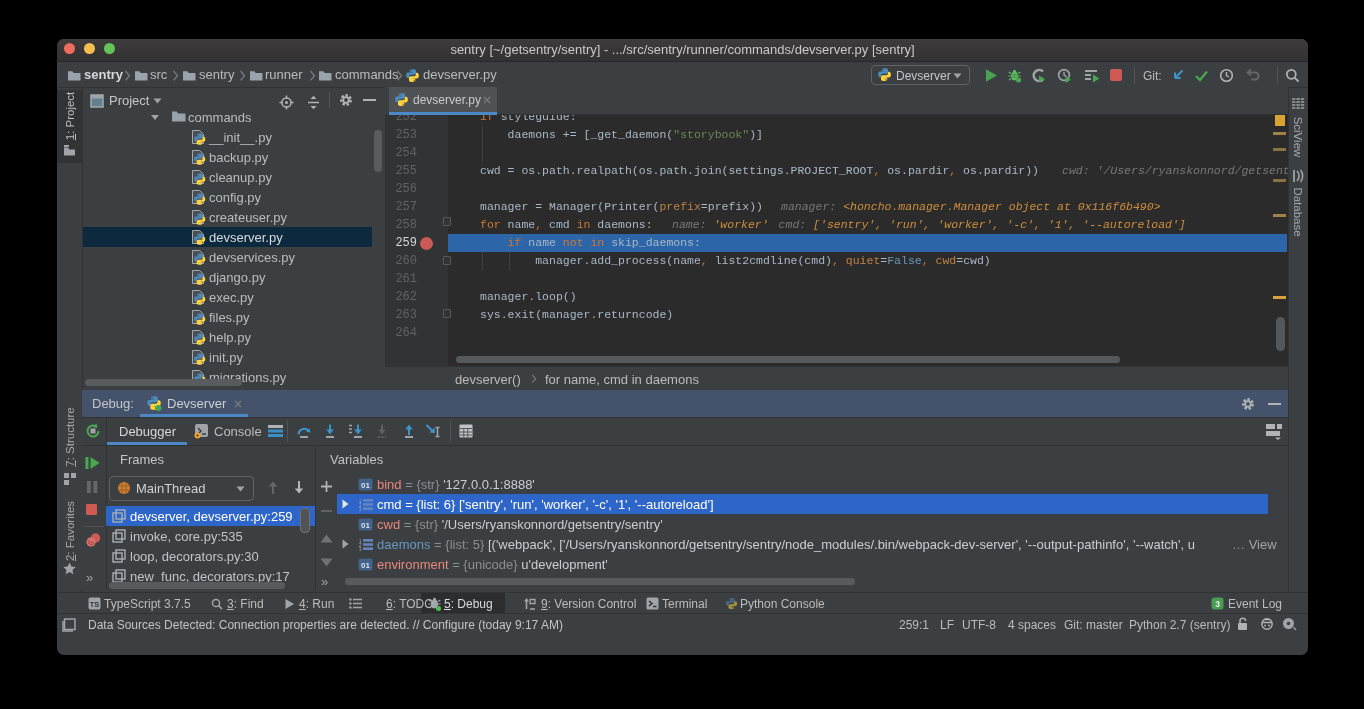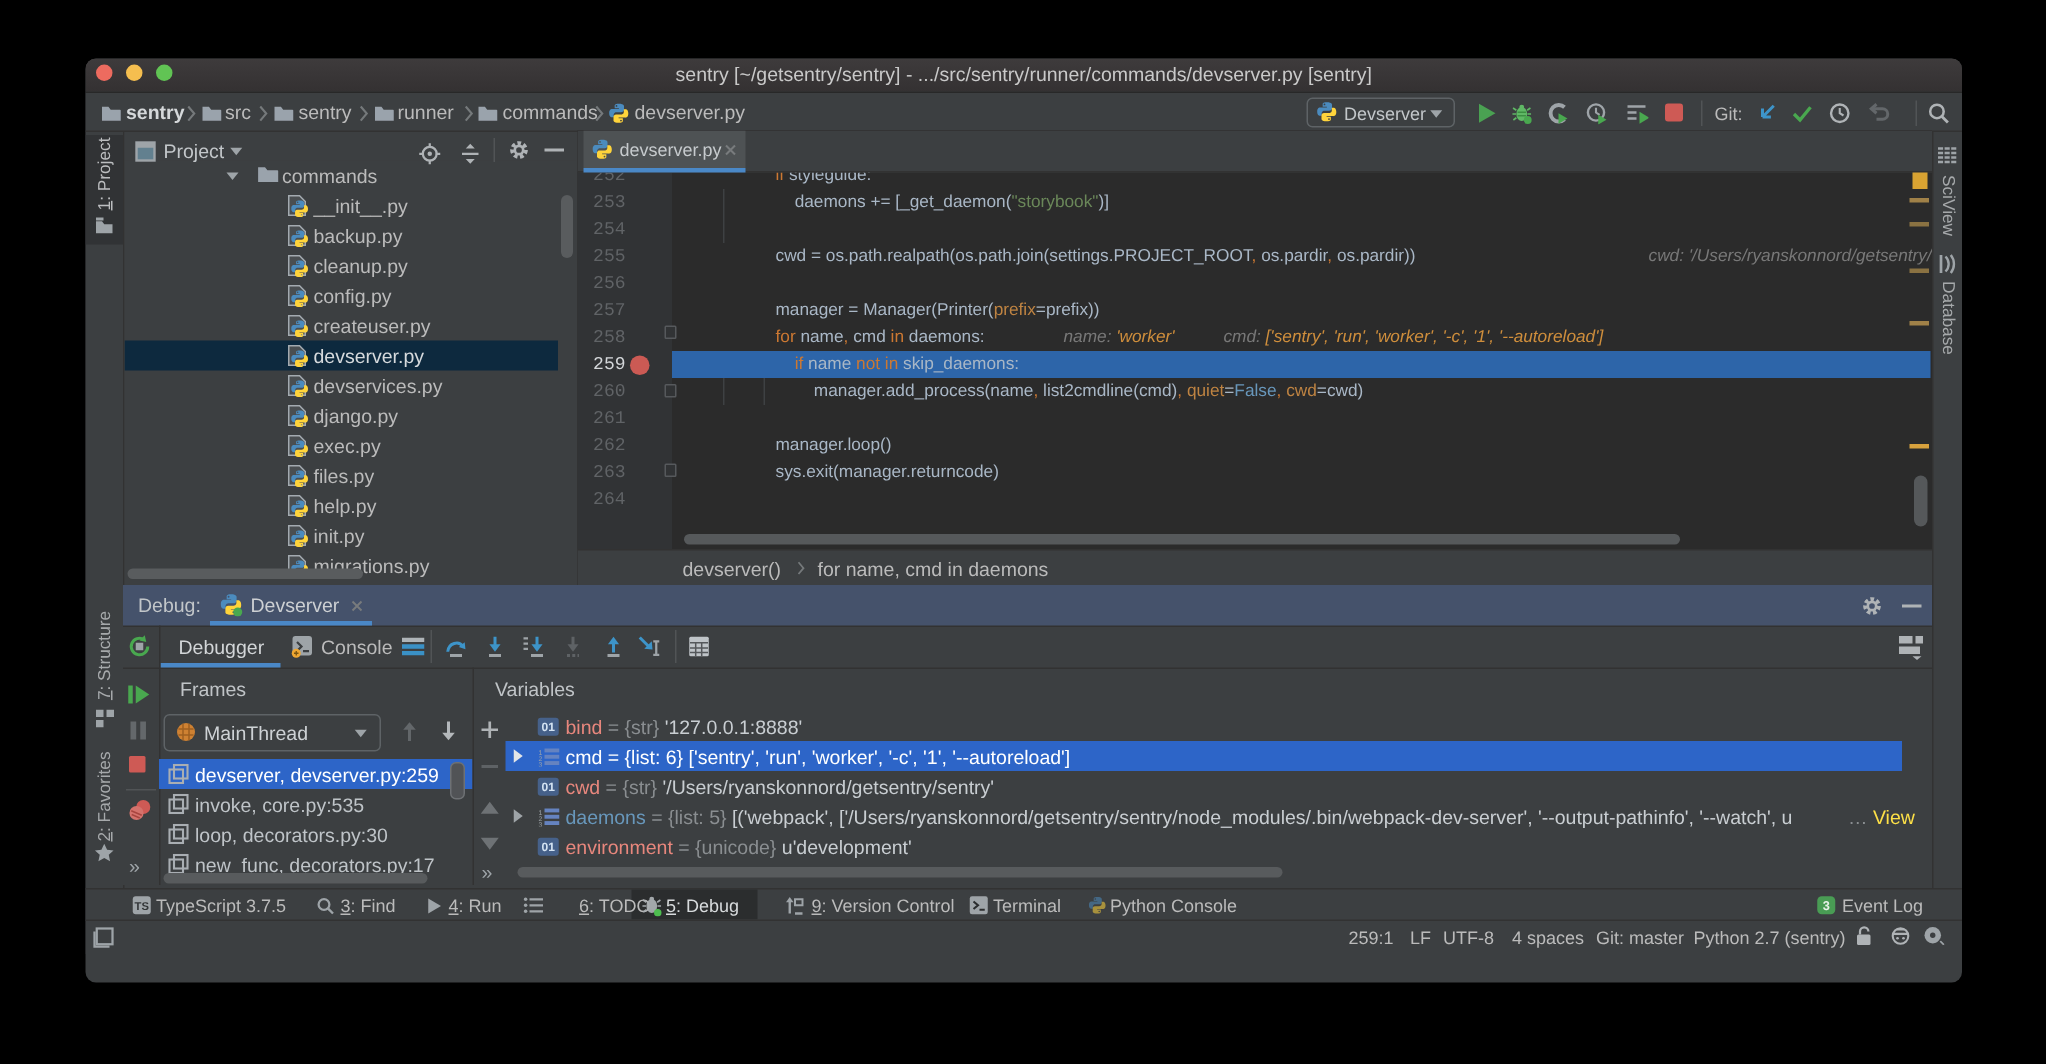--- a/index.html
+++ b/index.html
@@ -12,21 +12,21 @@
   .tl{width:11px;height:11px;border-radius:50%;top:4px;}
   #title{width:1251px;text-align:center;top:3px;font-size:13px;color:#C9C9C9;}
   #navbar{left:0;top:23px;width:1251px;height:25px;background:#3C3F41;border-bottom:1px solid #323232;}
   .crumb{font-size:13px;color:#BBBBBB;top:28px;}
   .b{font-weight:bold;color:#D5D8DA;}
   #lstripe{left:0;top:49px;width:25px;height:525px;background:#3C3F41;border-right:1px solid #323232;}
   #rstripe{left:1231px;top:49px;width:20px;height:525px;background:#3C3F41;border-left:1px solid #323232;}
   .vlab{color:#A6A9AB;font-size:11.5px;white-space:nowrap;}
   .f13{font-size:13px;color:#BBBBBB;}
   .f12{font-size:12px;color:#BBBBBB;}
-  .cl{font-family:Liberation Sans, sans-serif;font-size:11.5px;color:#A9B7C6;height:18px;line-height:18px;margin-left:37px;}
+  .cl{font-family:Liberation Mono, monospace;font-size:11.5px;color:#A9B7C6;height:18px;line-height:18px;}
   .kw{color:#CC7832;}
   .str{color:#6A8759;}
   .np{color:#BE8342;}
   .num{color:#6897BB;}
   .hg{color:#787878;font-style:italic;}
   .ho{color:#CF8E3C;font-style:italic;}
   .lnum{width:32px;text-align:right;font-family:"Liberation Mono",monospace;font-size:12px;color:#606366;height:18px;line-height:18px;}
   .u{text-decoration:underline;}
   .vname{color:#E8877D;}
   .vgrey{color:#8A8E91;}
@@ -373,20 +373,21 @@
         <div class="abs cl nw" style="left:95px;top:20.5px;"><span class="kw">if</span> styleguide:</div>
     <div class="abs cl nw" style="left:95px;top:38.5px;">    daemons += [_get_daemon(<span class="str">"storybook"</span>)]</div>
     <div class="abs cl nw" style="left:95px;top:74.5px;">cwd = os.path.realpath(os.path.join(settings.PROJECT_ROOT<span class="kw">,</span> os.pardir<span class="kw">,</span> os.pardir))</div>
     <div class="abs cl nw" style="left:95px;top:110.5px;">manager = Manager(Printer(<span class="np">prefix</span>=prefix))</div>
     <div class="abs cl nw" style="left:95px;top:128.5px;"><span class="kw">for</span> name<span class="kw">,</span> cmd <span class="kw">in</span> daemons:</div>
     <div class="abs cl nw" style="left:95px;top:146.5px;">    <span class="kw">if</span> name <span class="kw">not in</span> skip_daemons:</div>
     <div class="abs cl nw" style="left:95px;top:164.5px;">        manager.add_process(name<span class="kw">,</span> list2cmdline(cmd)<span class="kw">,</span> <span class="np">quiet</span>=<span class="num">False</span><span class="kw">,</span> <span class="np">cwd</span>=cwd)</div>
     <div class="abs cl nw" style="left:95px;top:200.5px;">manager.loop()</div>
     <div class="abs cl nw" style="left:95px;top:218.5px;">sys.exit(manager.returncode)</div>
     <div class="abs cl nw" style="left:677px;top:74.5px;"><span class="hg">cwd: '/Users/ryanskonnord/getsentry/sentry'</span></div>
+    <div class="abs cl nw" style="left:396px;top:110.5px;"><span class="hg">manager: </span><span class="ho">&lt;honcho.manager.Manager object at 0x116f6b490&gt;</span></div>
     <div class="abs cl nw" style="left:287px;top:128.5px;"><span class="hg">name: </span><span class="ho">'worker'</span></div>
     <div class="abs cl nw" style="left:393.6px;top:128.5px;"><span class="hg">cmd: </span><span class="ho">['sentry', 'run', 'worker', '-c', '1', '--autoreload']</span></div>
         <div class="abs lnum" style="left:0;top:20.5px;color:#606366;">252</div>
     <div class="abs lnum" style="left:0;top:38.5px;color:#606366;">253</div>
     <div class="abs lnum" style="left:0;top:56.5px;color:#606366;">254</div>
     <div class="abs lnum" style="left:0;top:74.5px;color:#606366;">255</div>
     <div class="abs lnum" style="left:0;top:92.5px;color:#606366;">256</div>
     <div class="abs lnum" style="left:0;top:110.5px;color:#606366;">257</div>
     <div class="abs lnum" style="left:0;top:128.5px;color:#606366;">258</div>
     <div class="abs lnum" style="left:0;top:146.5px;color:#D4D7DA;">259</div>
@@ -686,21 +687,21 @@
         <svg width="9" height="10">
           <path d="M1.5 0.5l6 4.5-6 4.5z" fill="#E3E6E8"></path>
         </svg>
       </div>
     <div class="abs" style="left:259px;top:149px">
         <svg width="9" height="10">
           <path d="M1.5 0.5l6 4.5-6 4.5z" fill="#9EA4A8"></path>
         </svg>
       </div>
     <div class="abs" style="left:1148px;top:144px;width:58px;height:20px;background:#3C3F41;"></div>
-    <div class="abs f13 nw" style="left:1150px;top:147px;color:#8A8E91;">… <span style="color:#fde047">View</span></div>
+    <div class="abs f13 nw" style="left:1150px;top:147px;color:#8A8E91;">… <span style="color:#a3a3a3">View</span></div>
     <div class="abs" style="left:263px;top:188px;width:510px;height:7px;background:#585B5D;border-radius:4px;"></div>
   </div>
 
   <div class="abs" id="btools" style="left:0;top:553px;width:1251px;height:21px;background:#3C3F41;border-top:1px solid #323232;"></div>
   <div class="abs" style="left:364px;top:554px;width:84px;height:20px;background:#2B2D2E;"></div>
   <div class="abs" style="left:31px;top:558px">
       <svg width="13" height="13">
         <rect x="0.5" y="0.5" width="12" height="12" rx="2" fill="#9EA4A8"></rect>
         <text x="6.5" y="9.5" font-family="Liberation Sans" font-size="7.5" font-weight="bold" fill="#333638" text-anchor="middle">TS</text>
       </svg>
@@ -769,20 +770,21 @@
       </svg>
     </div>
   <div class="abs f12 nw" style="left:1171px;top:558px;">Event Log</div>
   <div class="abs" id="status" style="left:0;top:574px;width:1251px;height:22px;background:#3C3F41;border-top:1px solid #323232;"></div>
   <div class="abs" style="left:5px;top:579px">
       <svg width="14" height="14">
         <rect x="2.5" y="1" width="10.5" height="10.5" fill="none" stroke="#9EA4A8" stroke-width="1.5"></rect>
         <path d="M1 3v10h10" fill="none" stroke="#9EA4A8" stroke-width="1.5"></path>
       </svg>
     </div>
+  <div class="abs f12 nw" style="left:31px;top:579px;color:#C0C4C7;">Data Sources Detected: Connection properties are detected. // Configure (today 9:17 AM)</div>
   <div class="abs f12 nw" style="left:842px;top:579px;">259:1</div>
   <div class="abs f12 nw" style="left:883px;top:579px;">LF</div>
   <div class="abs f12 nw" style="left:905px;top:579px;">UTF-8</div>
   <div class="abs f12 nw" style="left:951px;top:579px;">4 spaces</div>
   <div class="abs f12 nw" style="left:1007px;top:579px;">Git: master</div>
   <div class="abs f12 nw" style="left:1072px;top:579px;">Python 2.7 (sentry)</div>
   <div class="abs" style="left:1180px;top:578px">
       <svg width="12" height="14">
         <rect x="1" y="6" width="9" height="7" rx="1" fill="#AFB3B6"></rect>
         <path d="M3 6V4a2.8 2.8 0 0 1 5.6 0" fill="none" stroke="#AFB3B6" stroke-width="1.5"></path>

